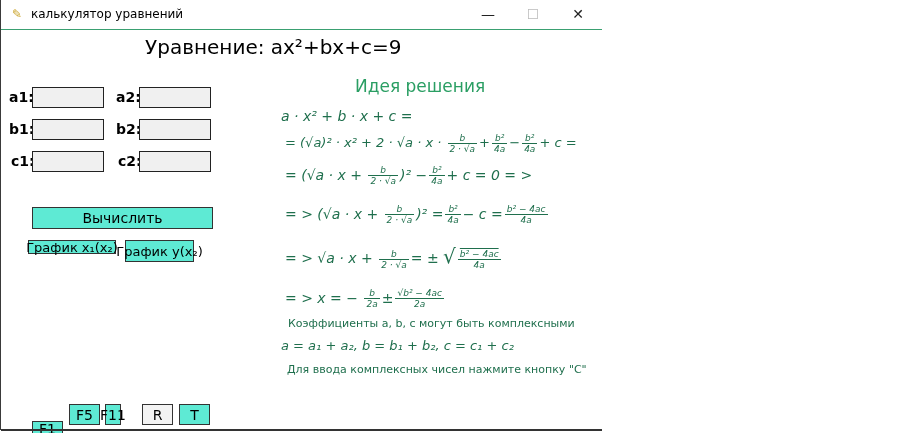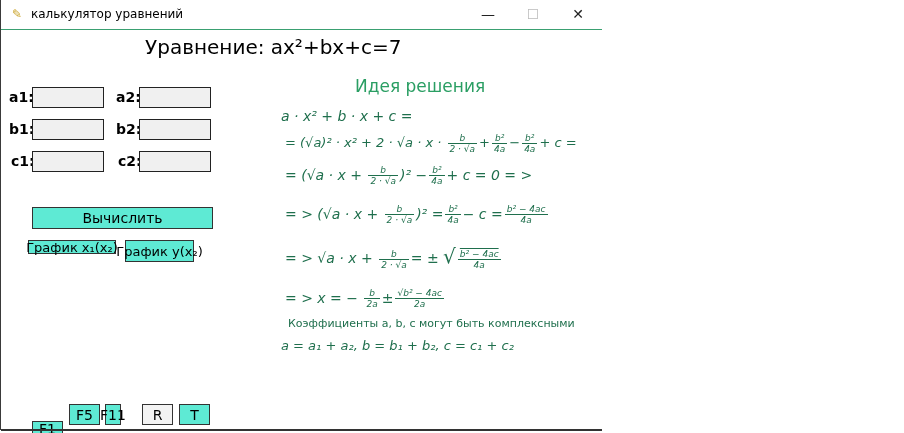--- a/index.html
+++ b/index.html
@@ -31,21 +31,21 @@
 
 <div class="win">
   <div class="titlebar">
     <span class="app-icon">✎</span>
     <span class="title">калькулятор уравнений</span>
     <div class="tb-btn tb-min">—</div>
     <div class="tb-btn tb-max">☐</div>
     <div class="tb-btn tb-close">✕</div>
   </div>
 
-  <div class="heading">Уравнение: ax²+bx+c=7</div>
+  <div class="heading">Уравнение: ax²+bx+c=9</div>
 
   <span class="lbl" style="left:8px;top:89px">a1:</span>
   <input class="inp" style="left: 31px; top: 87px;" value="">
   <span class="lbl" style="left:115px;top:89px">a2:</span>
   <input class="inp" style="left: 138px; top: 87px;" value="">
 
   <span class="lbl" style="left:8px;top:121px">b1:</span>
   <input class="inp" style="left: 31px; top: 119px;" value="">
   <span class="lbl" style="left:115px;top:121px">b2:</span>
   <input class="inp" style="left: 138px; top: 119px;" value="">
@@ -89,15 +89,16 @@
     <span class="frac"><span class="n">b</span><span class="d">2 · √a</span></span>= ± <span style="font-size:20px;font-style:normal">√</span><span class="frac ovl"><span class="n">b² − 4ac</span><span class="d">4a</span></span>
   </div>
 
   <div class="math" style="left:284px;top:288px">
     <span>= &gt; x = −</span>
     <span class="frac"><span class="n">b</span><span class="d">2a</span></span>±<span class="frac"><span class="n">√b² − 4ac</span><span class="d">2a</span></span>
   </div>
 
   <div class="note" style="left:287px;top:317px">Коэффициенты a, b, c могут быть комплексными</div>
   <div class="math" style="left:280px;top:338px;font-size:13px">a = a₁ + a₂,   b = b₁ + b₂,   c = c₁ + c₂</div>
+  <div class="note" style="left:286px;top:363px">Для ввода комплексных чисел нажмите кнопку "C"</div>
 
   <div class="bottomline"></div>
 </div>
 
 </body></html>

